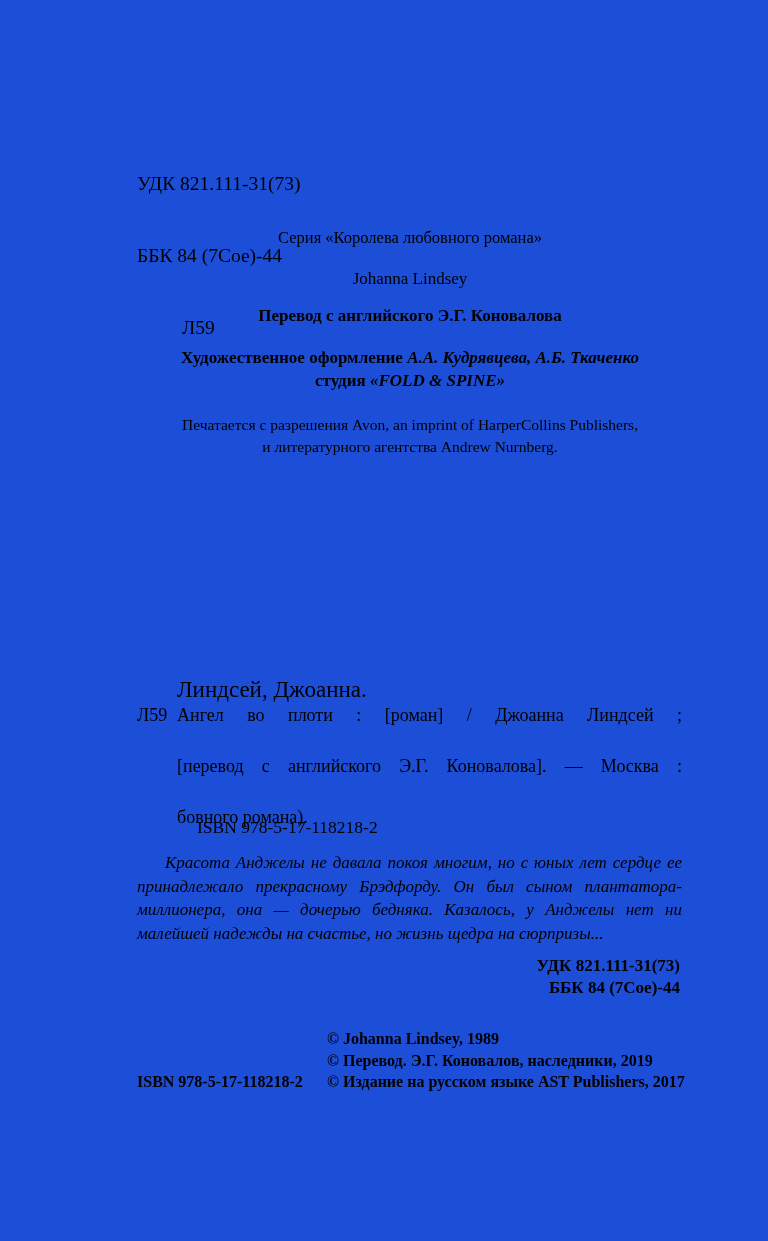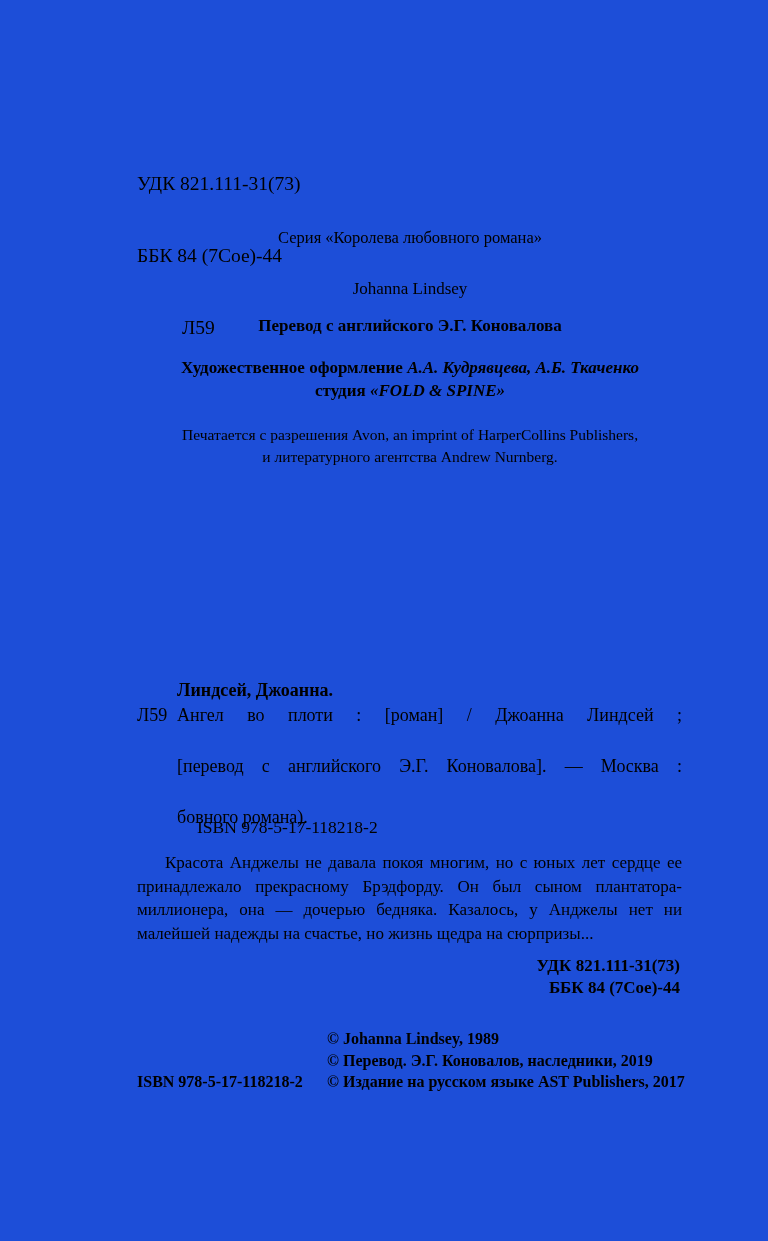--- a/index.html
+++ b/index.html
@@ -36,21 +36,21 @@
   .frontmatter {
     position: absolute;
     left: 130px;
     top: 228px;
     width: 560px;
     text-align: center;
   }
   .series {
     font-size: 16.5px;
     line-height: 20px;
-    margin-bottom: 30px;
+    margin-bottom: 20px;
   }
   .author-orig {
     font-size: 17px;
     line-height: 21px;
     margin-bottom: 16px;
   }
   .title-orig {
     font-size: 18px;
     line-height: 22px;
     letter-spacing: 0.6px;
@@ -77,22 +77,22 @@
   .permission span { display: block; }
 
   
   .cip {
     position: absolute;
     left: 137px;
     top: 679px;
     width: 545px;
   }
   .cip-author {
-    font-size: 18px;
-    font-weight: bold;
+    font-size: 23px;
+    font-weight: normal;
     line-height: 22px;
     padding-left: 40px;
     margin-bottom: 2px;
   }
   .cip-record {
     position: relative;
     font-size: 18px;
     line-height: 25.5px;
     text-align: justify;
     text-justify: inter-word;
@@ -127,20 +127,21 @@
     top: 851px;
     width: 545px;
     font-size: 17px;
     line-height: 23.5px;
     text-align: justify;
     text-justify: inter-word;
   }
   .annotation p {
     margin: 0;
     text-indent: 28px;
+    font-style: italic;
   }
 
   
   .codes-bottom {
     position: absolute;
     right: 88px;
     top: 955px;
     text-align: right;
     font-size: 17px;
     font-weight: bold;

